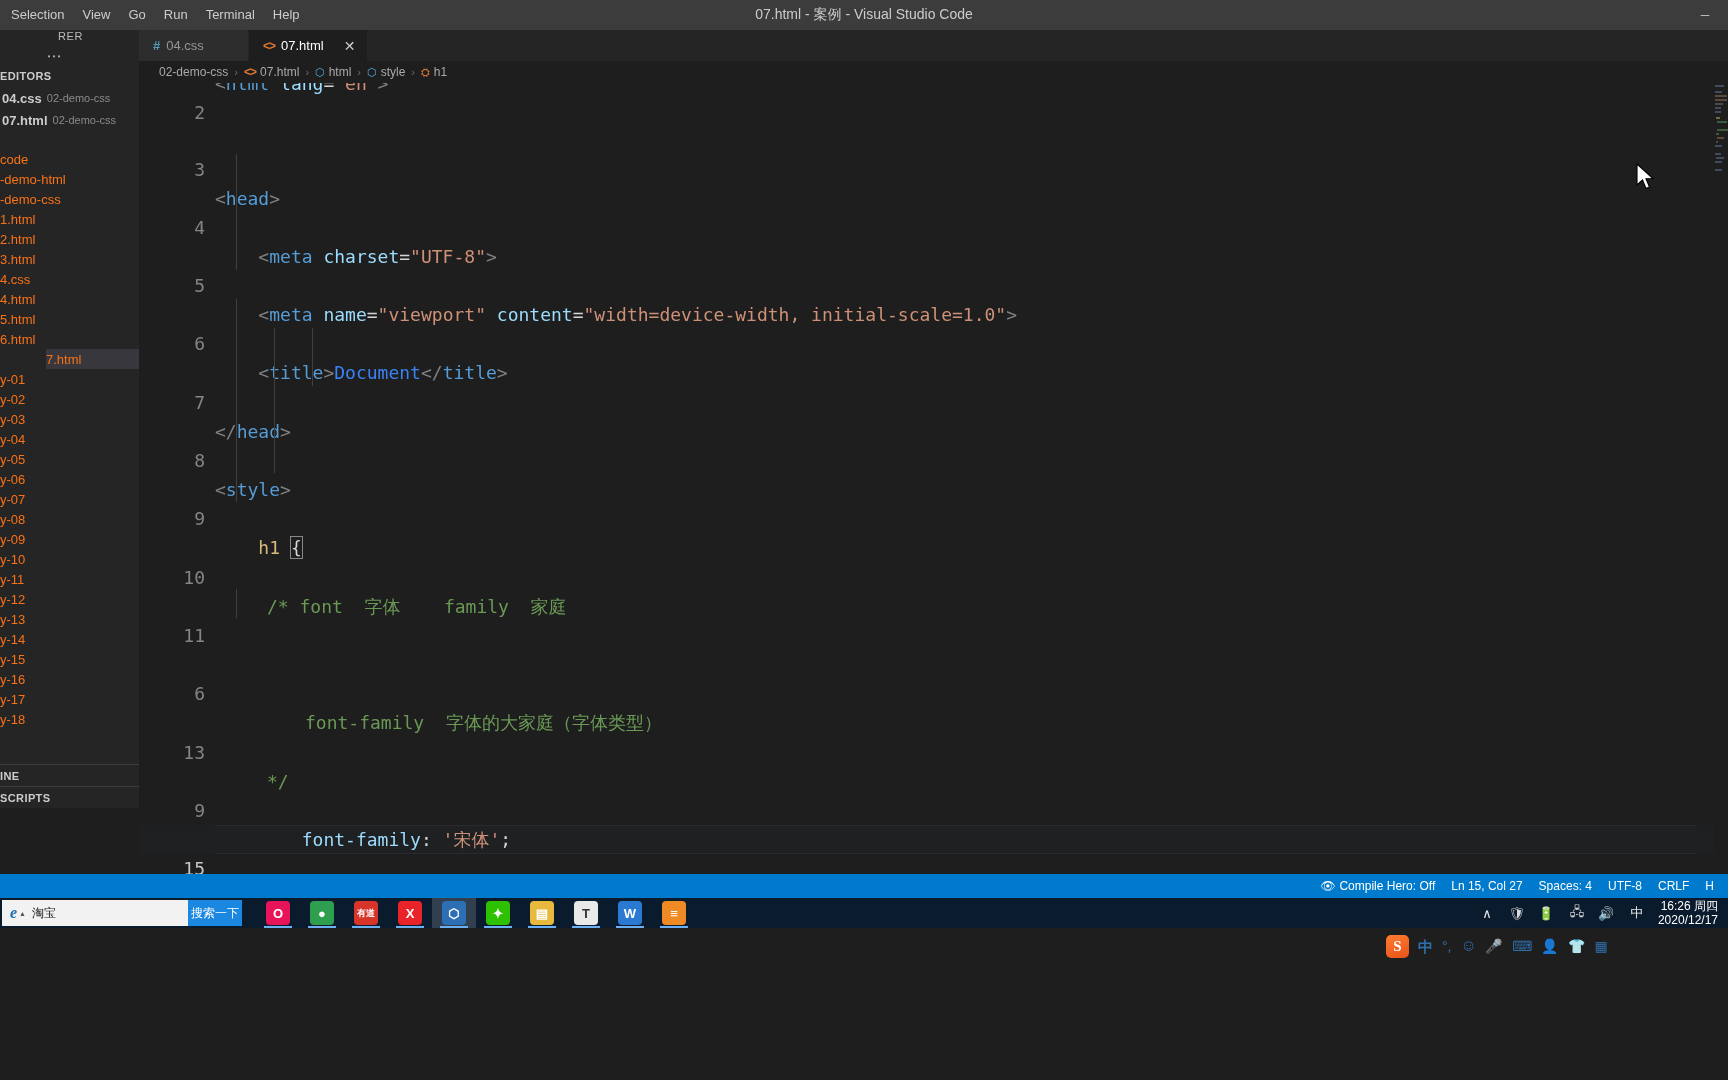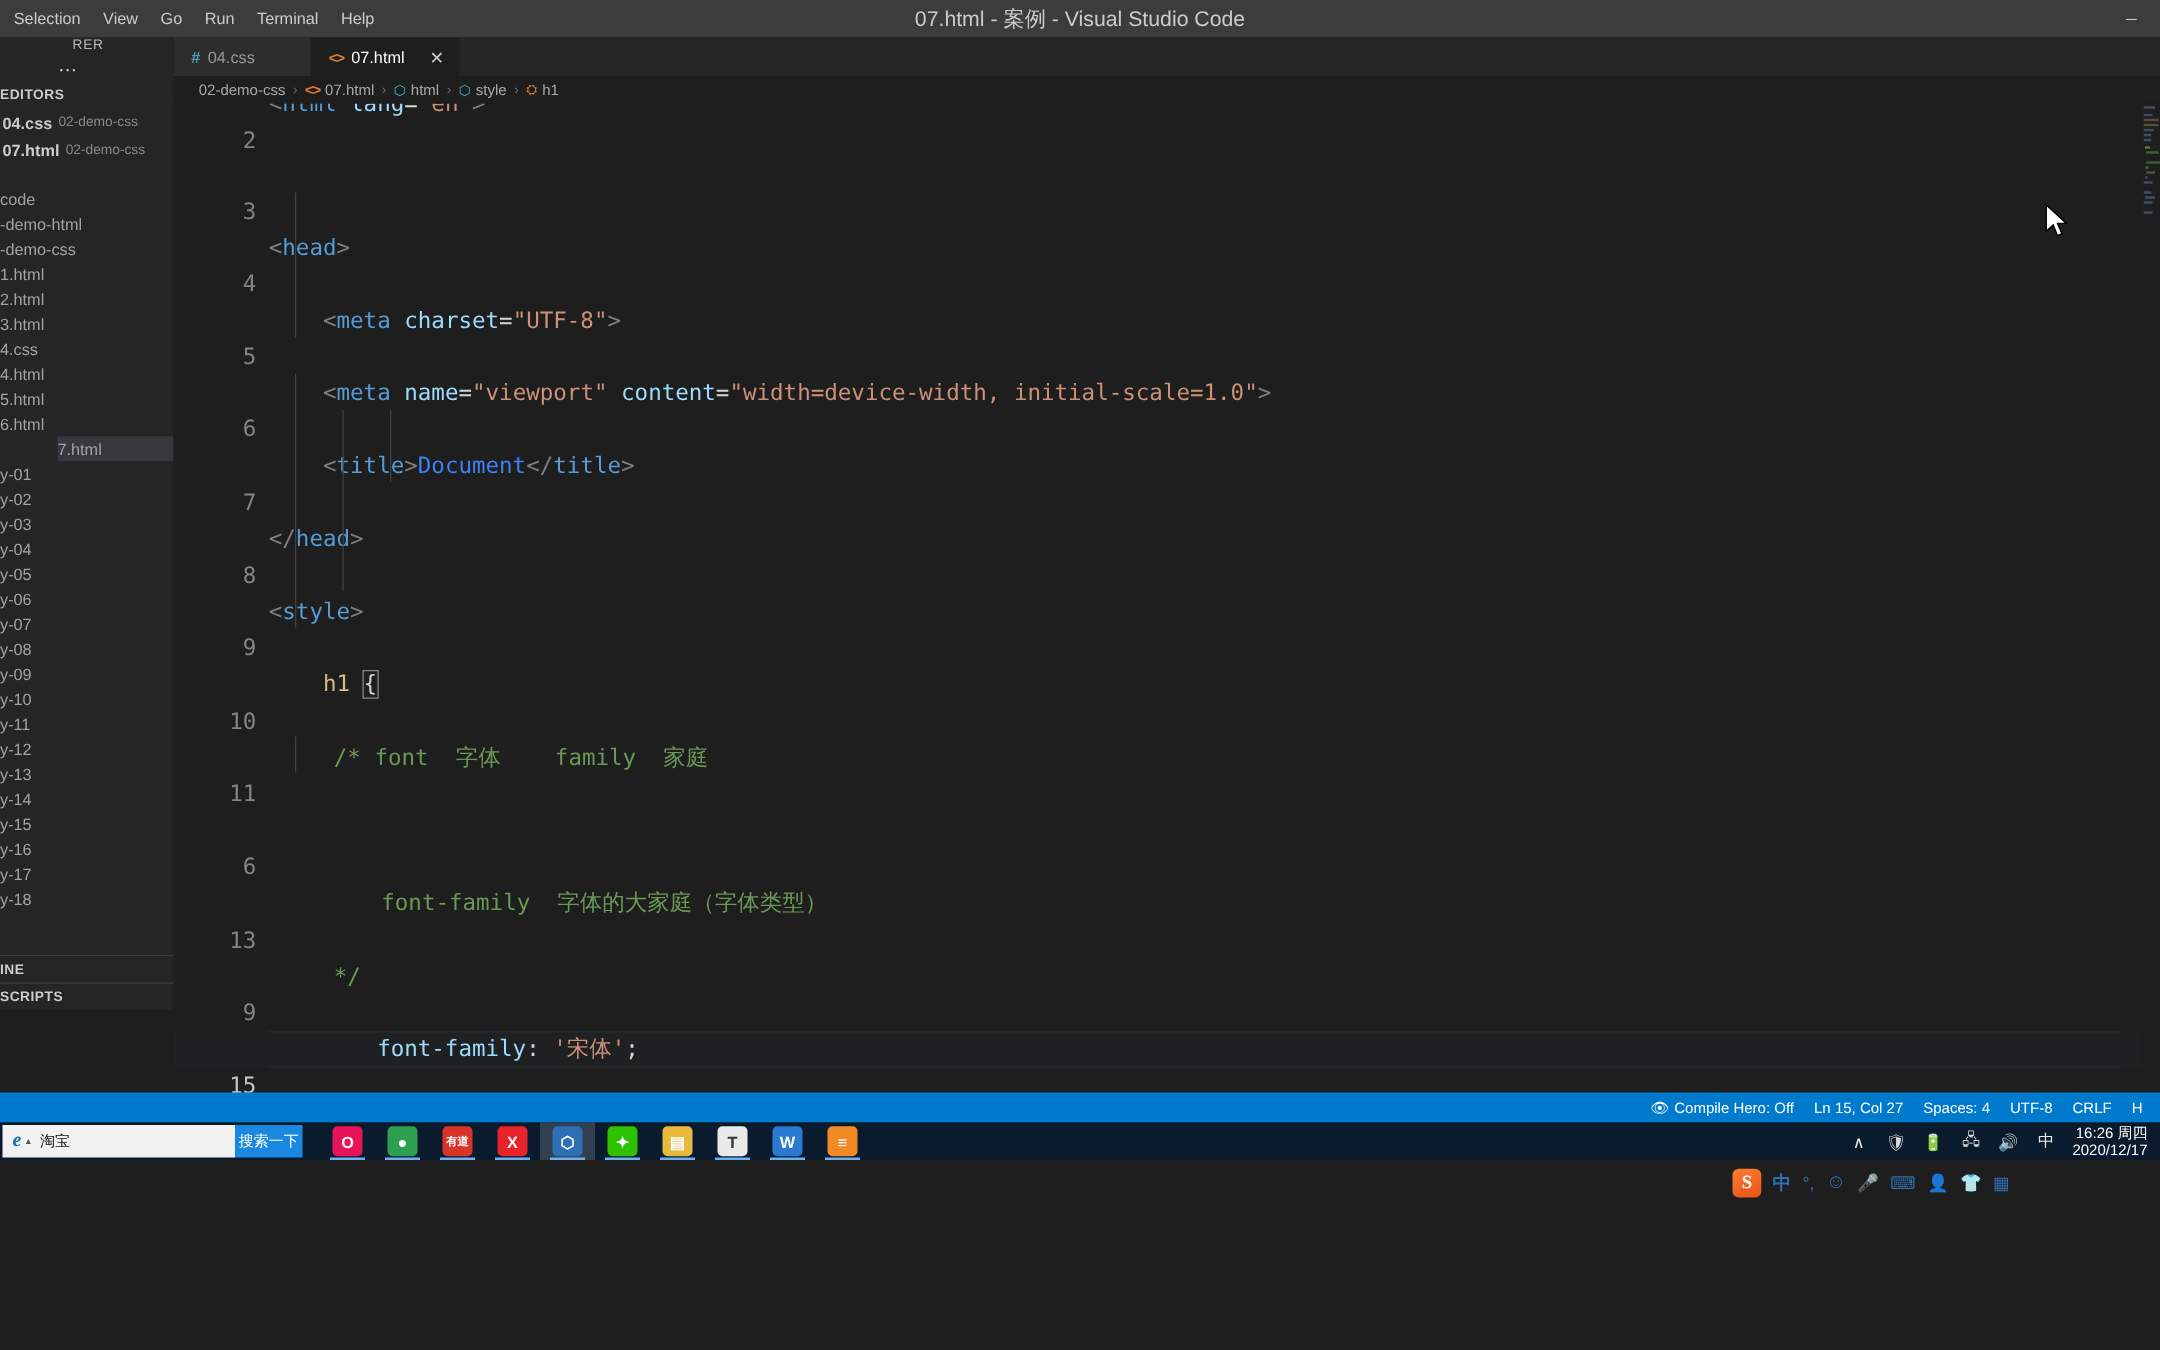--- a/index.html
+++ b/index.html
@@ -18,21 +18,21 @@
     background: #3c3c3c;
     display: flex; align-items: center;
   }
   .menubar { display: flex; align-items: center; height: 30px; margin-left: 2px; }
   .menu-item {
     color: #cccccc; font-size: 13px; padding: 4px 9px; line-height: 14px;
     white-space: nowrap; cursor: default;
   }
   .title-center {
     position: absolute; left: 0; right: 0; text-align: center;
-    color: #cccccc; font-size: 17px; pointer-events: none;
+    color: #cccccc; font-size: 14px; pointer-events: none;
   }
   .win-controls {
     position: absolute; right: 0; top: 0; height: 30px; display: flex;
   }
   .win-btn {
     width: 46px; height: 30px; display: flex; align-items: center; justify-content: center;
     color: #cccccc; font-size: 12px;
   }
 
   
@@ -56,21 +56,21 @@
     color: #cccccc; font-size: 11px; font-weight: bold; letter-spacing: .4px;
     padding-left: 0px;
   }
   .open-editor-row {
     height: 22px; display: flex; align-items: center; gap: 5px;
     color: #cccccc; font-size: 13px; padding-left: 2px; white-space: nowrap;
   }
   .open-editor-row .desc { color: #8a8a8a; font-size: 11px; }
   .file-row {
     height: 20px; display: flex; align-items: center;
-    color: #a3a3a3; font-size: 13px; padding-left: 0px; white-space: nowrap;
+    color: #f97316; font-size: 13px; padding-left: 0px; white-space: nowrap;
   }
   .file-row.active { background: #37373d; margin-left: 46px; }
   .sb-bottom {
     position: absolute; left: 0; right: 0; bottom: 0;
   }
   .sb-panel-head {
     height: 22px; display: flex; align-items: center;
     color: #cccccc; font-size: 11px; font-weight: bold; letter-spacing: .4px;
     border-top: 1px solid #3c3c3c;
   }

